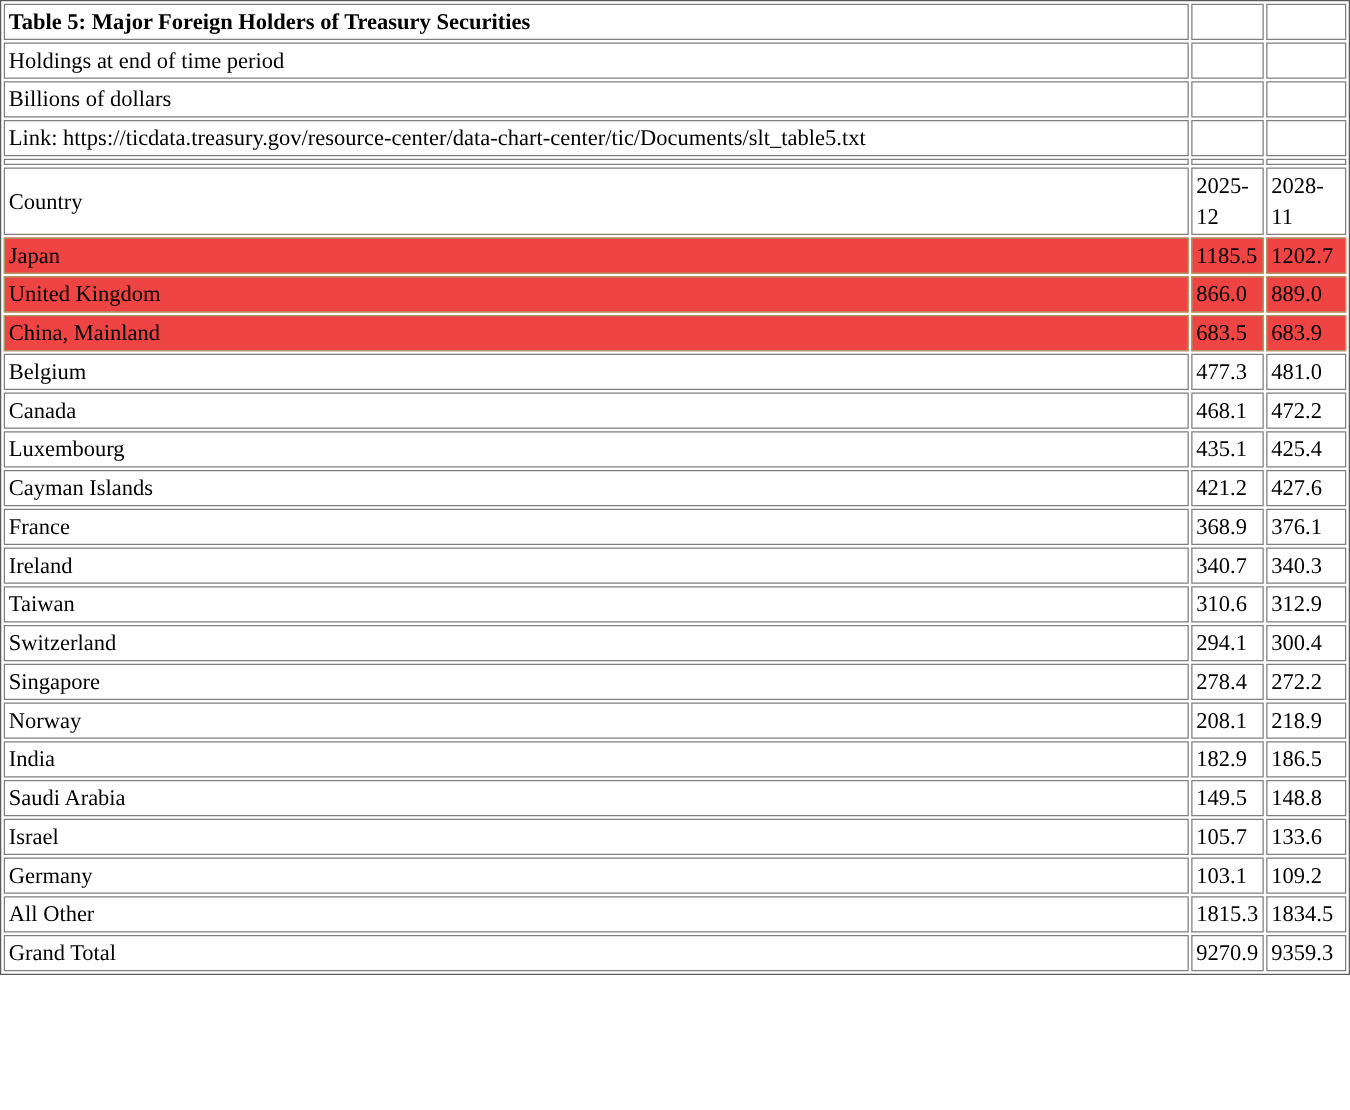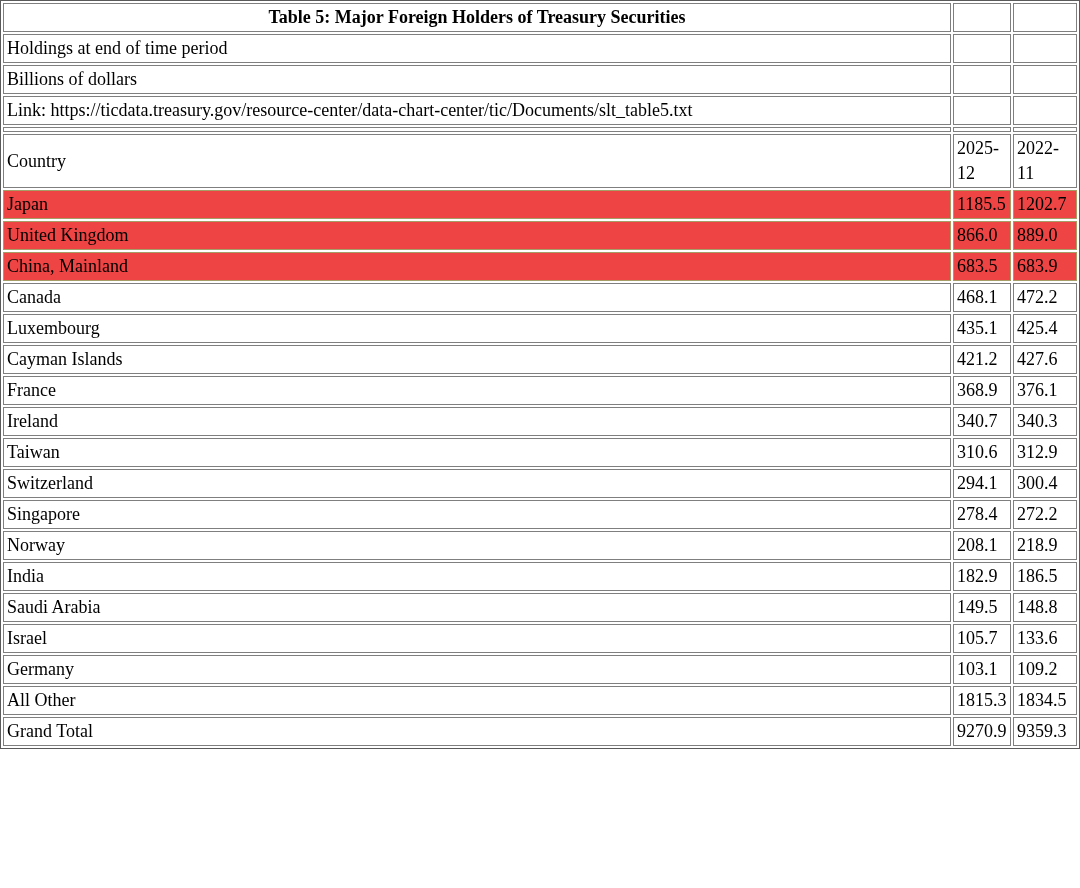--- a/index.html
+++ b/index.html
@@ -31,21 +31,21 @@
     line-height: 25px;
     text-align: left;
     vertical-align: middle;
     overflow: hidden;
     white-space: normal;
     word-wrap: break-word;
     background-clip: padding-box;
   }
   td.title-cell {
     font-weight: bold;
-    text-align: center;
+    text-align: left;
     margin-top: 48px;
   }
   tr.spacer-row td {
     height: 3px;
     padding: 0;
     line-height: 3px;
     font-size: 3px;
   }
   tbody.hl {
     background: #ef4444;
@@ -92,21 +92,21 @@
       <td></td>
       <td></td>
       <td></td>
     </tr>
   </tbody>
 
   <tbody>
     <tr>
       <td>Country</td>
       <td>2025-12</td>
-      <td>2022-11</td>
+      <td>2028-11</td>
     </tr>
   </tbody>
 
   <tbody class="hl" id="highlight-body">
       <tr>
         <td>Japan</td>
         <td>1185.5</td>
         <td>1202.7</td>
       </tr>
       <tr>
@@ -115,20 +115,25 @@
         <td>889.0</td>
       </tr>
       <tr>
         <td>China, Mainland</td>
         <td>683.5</td>
         <td>683.9</td>
       </tr>
     </tbody>
   <tbody id="data-body">
       <tr>
+        <td>Belgium</td>
+        <td>477.3</td>
+        <td>481.0</td>
+      </tr>
+      <tr>
         <td>Canada</td>
         <td>468.1</td>
         <td>472.2</td>
       </tr>
       <tr>
         <td>Luxembourg</td>
         <td>435.1</td>
         <td>425.4</td>
       </tr>
       <tr>

